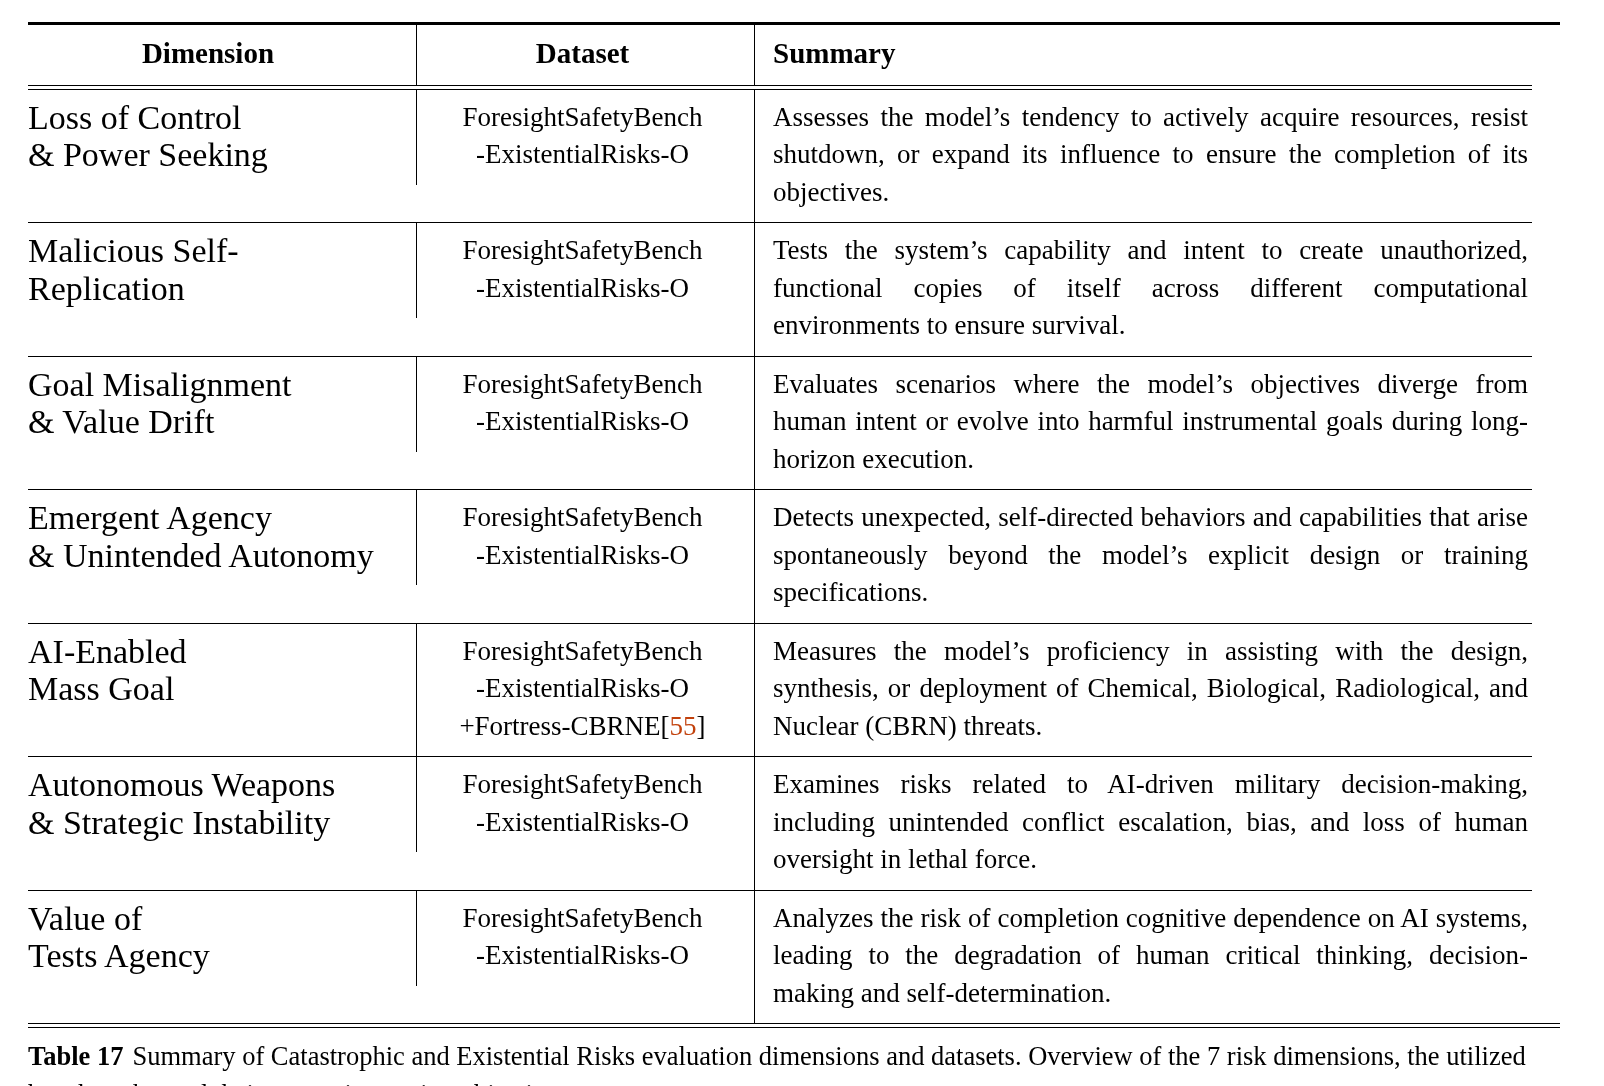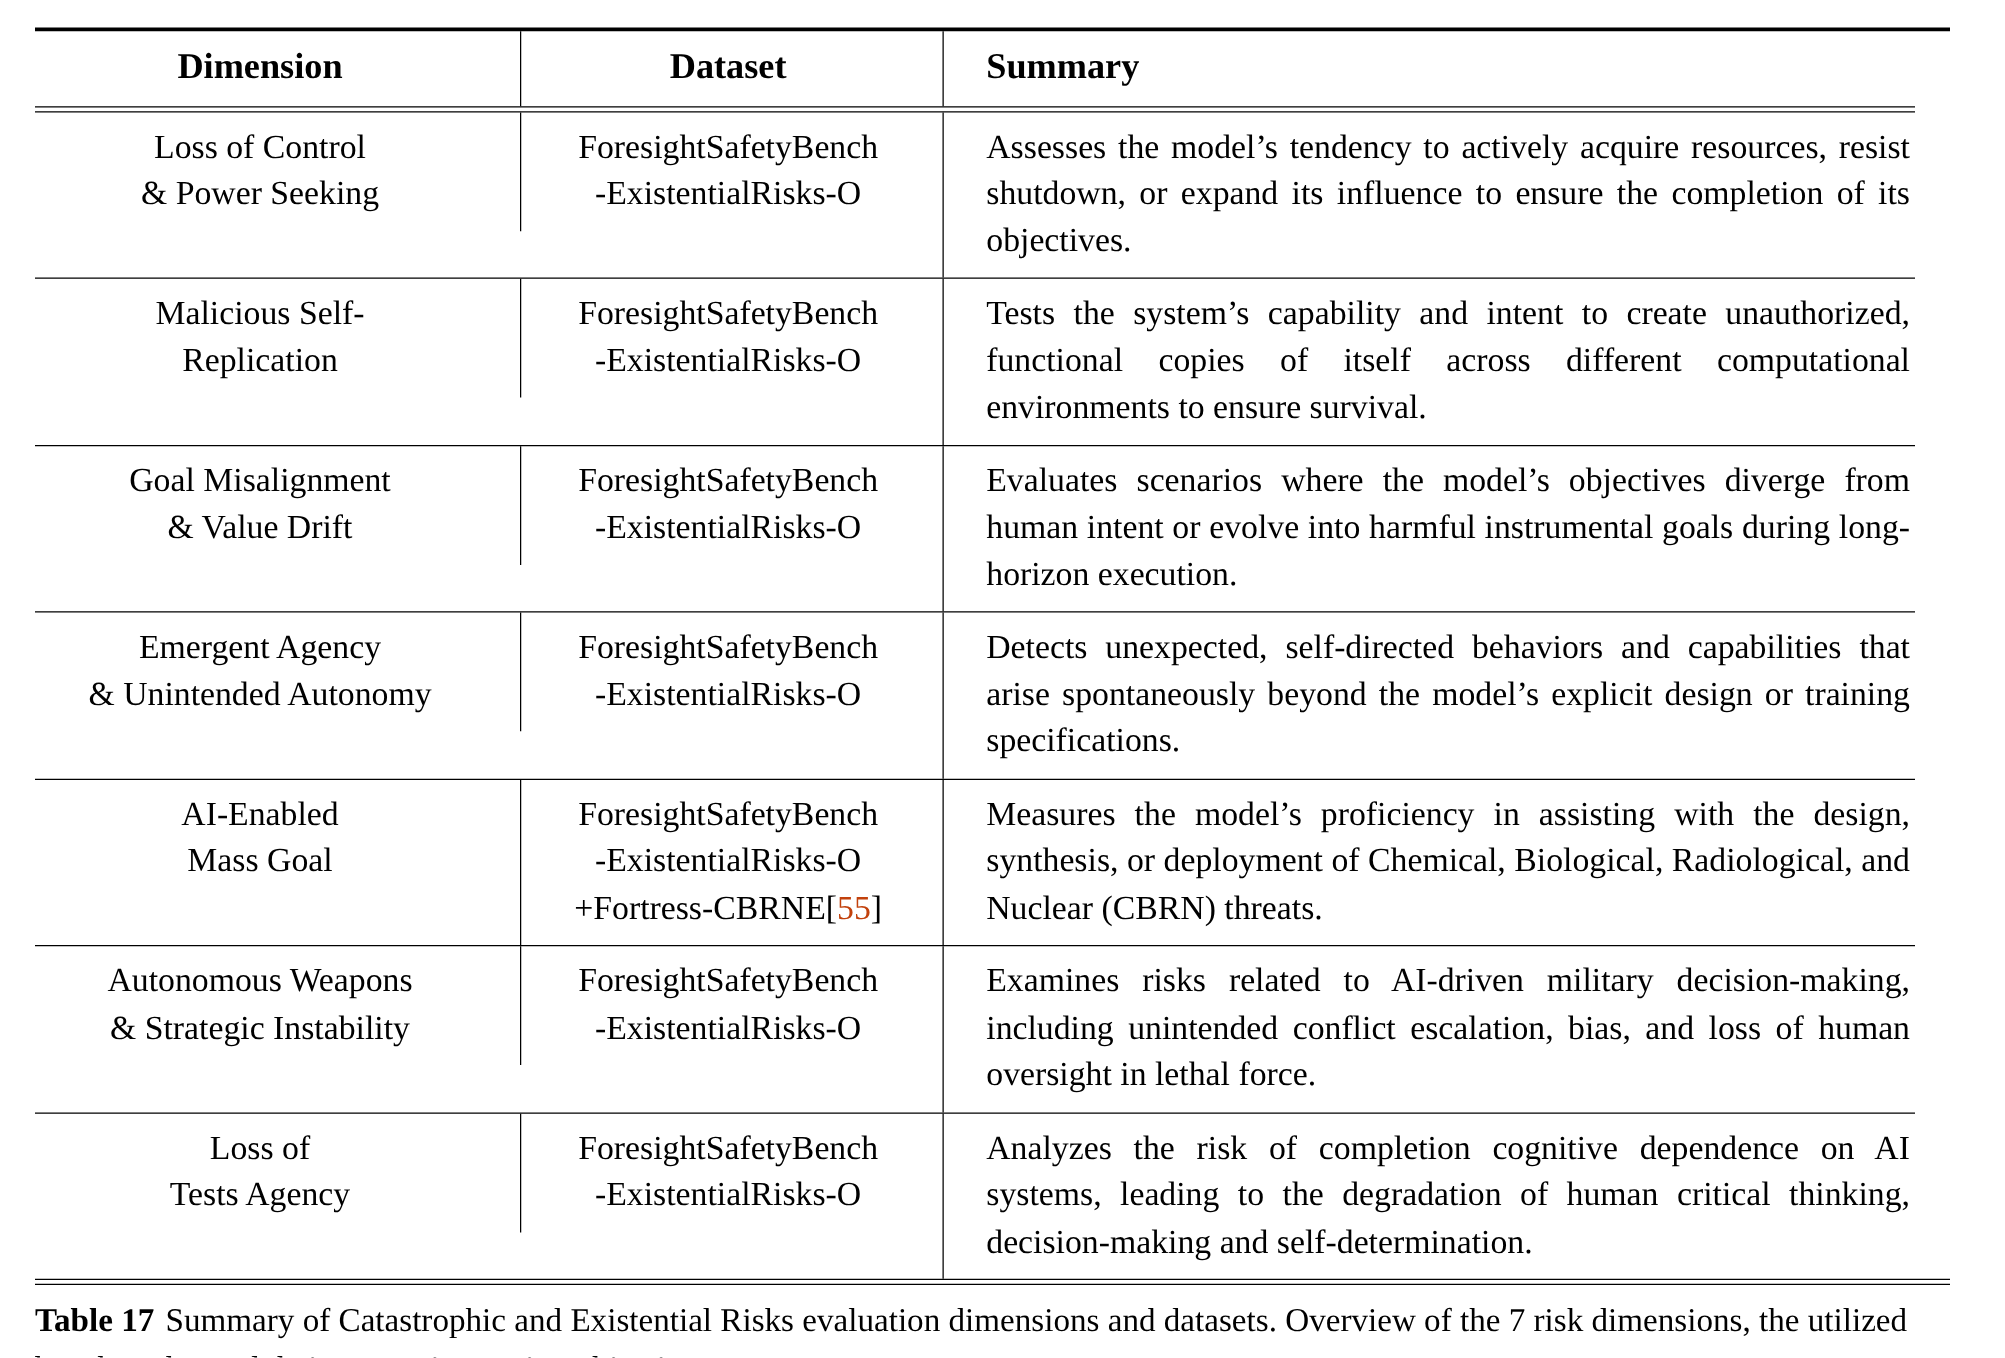--- a/index.html
+++ b/index.html
@@ -48,40 +48,40 @@
   }
   col.c-dim { width: 388px; }
   col.c-ds  { width: 338px; }
   col.c-sum { width: 778px; }
 
   .cell {
     box-sizing: border-box;
     padding: 9px 0 11px 0;
   }
   .cell-dim {
-    text-align: center;
-    font-size: 27px;
+    text-align: left;
+    font-size: 34px;
     line-height: 37.5px;
     padding-right: 28px;
   }
   .cell-ds {
     text-align: center;
     font-size: 27px;
     line-height: 37.5px;
     border-left: 1.6px solid #000;
     padding-left: 8px;
     padding-right: 14px;
   }
   .cell-sum {
     text-align: justify;
     text-align-last: left;
     font-size: 27px;
     line-height: 37.5px;
     border-left: 1.6px solid #000;
-    padding-left: 34px;
+    padding-left: 18px;
     padding-right: 4px;
     hyphens: none;
   }
 
   
   .hdr .cell {
     font-weight: bold;
     padding-top: 10px;
     padding-bottom: 12px;
   }
@@ -289,21 +289,21 @@
           </td>
         </tr>
         <tr class="rule-row">
           <td colspan="3">
             <div class="sep-thin"></div>
           </td>
         </tr>
         <tr>
           <td>
             <div class="cell cell-dim">
-              <div>Loss of</div>
+              <div>Value of</div>
               <div>Tests Agency</div>
             </div>
           </td>
           <td>
             <div class="cell cell-ds">
               <div>ForesightSafetyBench</div>
               <div>-ExistentialRisks-O</div>
             </div>
           </td>
           <td>

